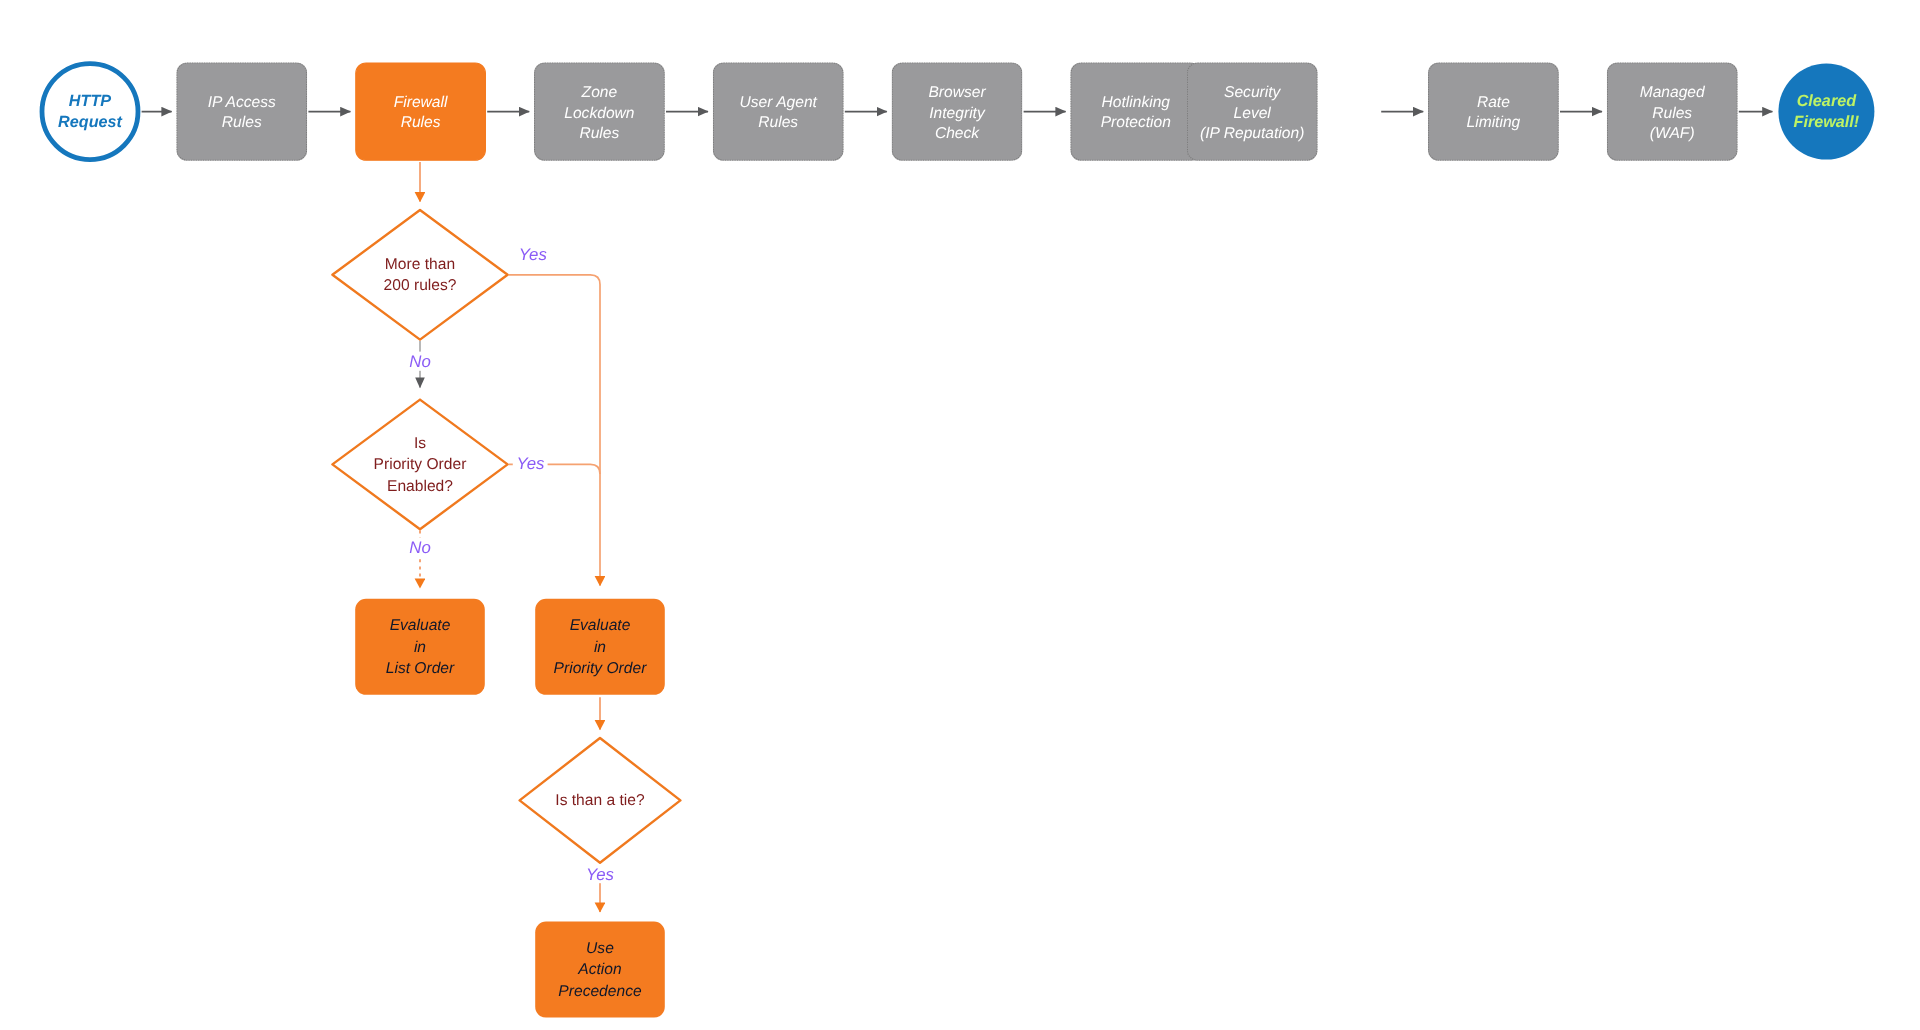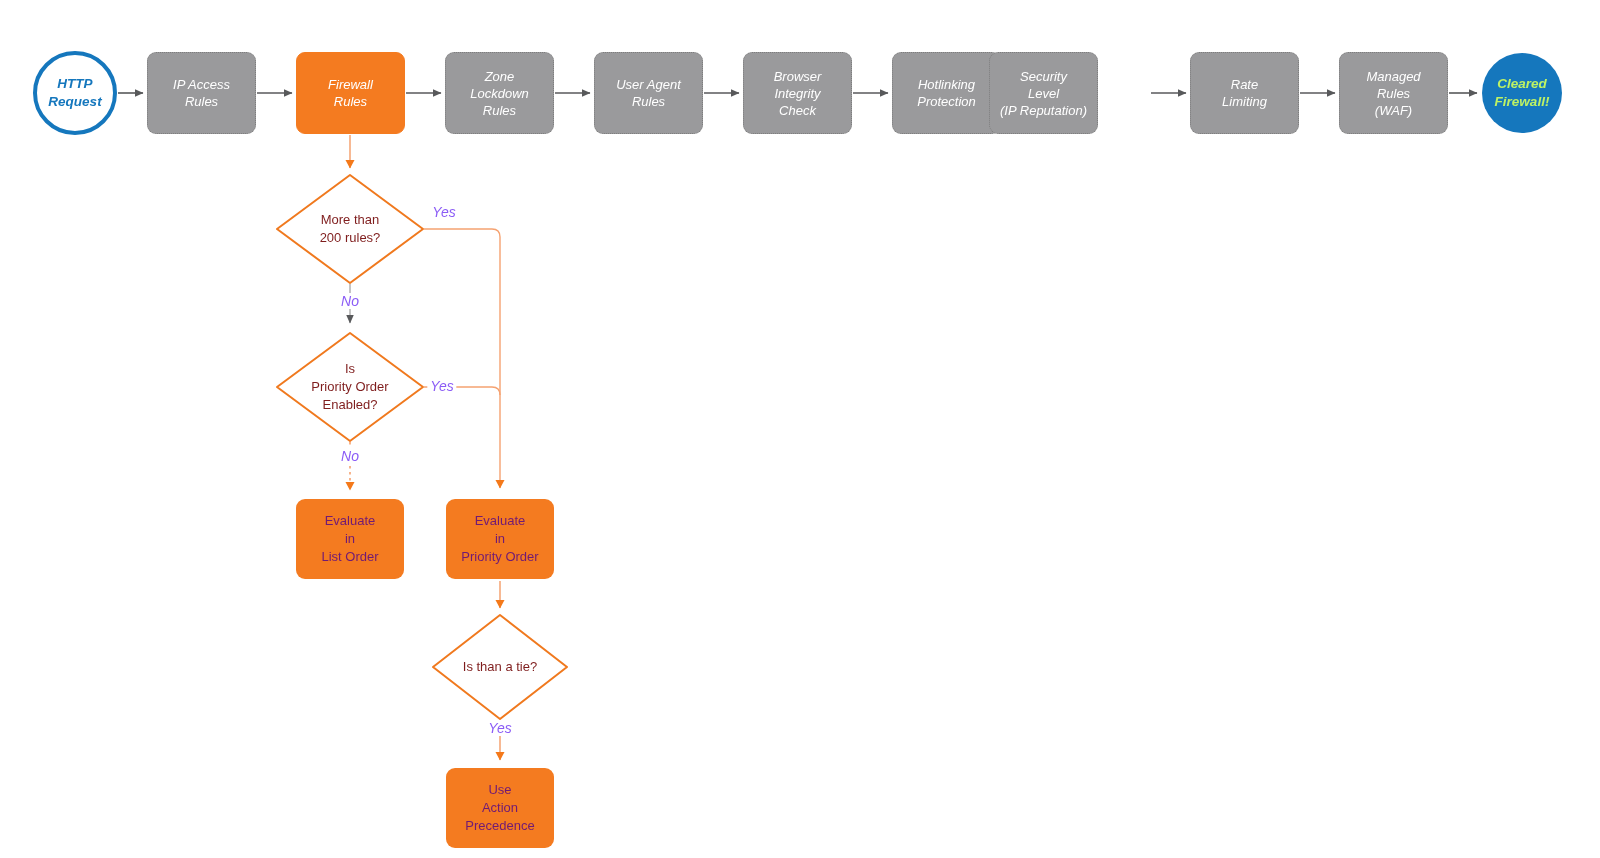--- a/index.html
+++ b/index.html
@@ -20,21 +20,21 @@
   .gray{background:#9A9A9C;border:1px dotted #7d7d7d;}
   .orange{background:#F47B20;border:1px solid #F47B20;}
   .circle{
     border-radius:50%;font-style:italic;font-weight:bold;
     font-size:13.5px;line-height:18px;
   }
   .circle.start{left:33px;top:29px;width:84px;height:84px;background:#fff;border:4px solid #1577BD;color:#1577BD;}
   .circle.end{left:1482px;top:31px;width:80px;height:80px;background:#1577BD;color:#bef264;}
   .action{
     width:108px;height:80px;border-radius:9px;background:#F47B20;
-    color:#701a75;font-size:13px;line-height:18px;
+    color:#0f172a;font-style:italic;font-size:13px;line-height:18px;
   }
   .dlabel{
     position:absolute;transform:translate(-50%,-50%);width:130px;text-align:center;
     color:#7f1d1d;font-size:13px;line-height:18px;white-space:pre-line;
   }
   .edge-label{
     position:absolute;transform:translate(-50%,-50%);
     color:#8b5cf6;font-size:14px;font-style:italic;line-height:16px;
   }
   .edge-label.bg{background:#fff;padding:0 3px;}

